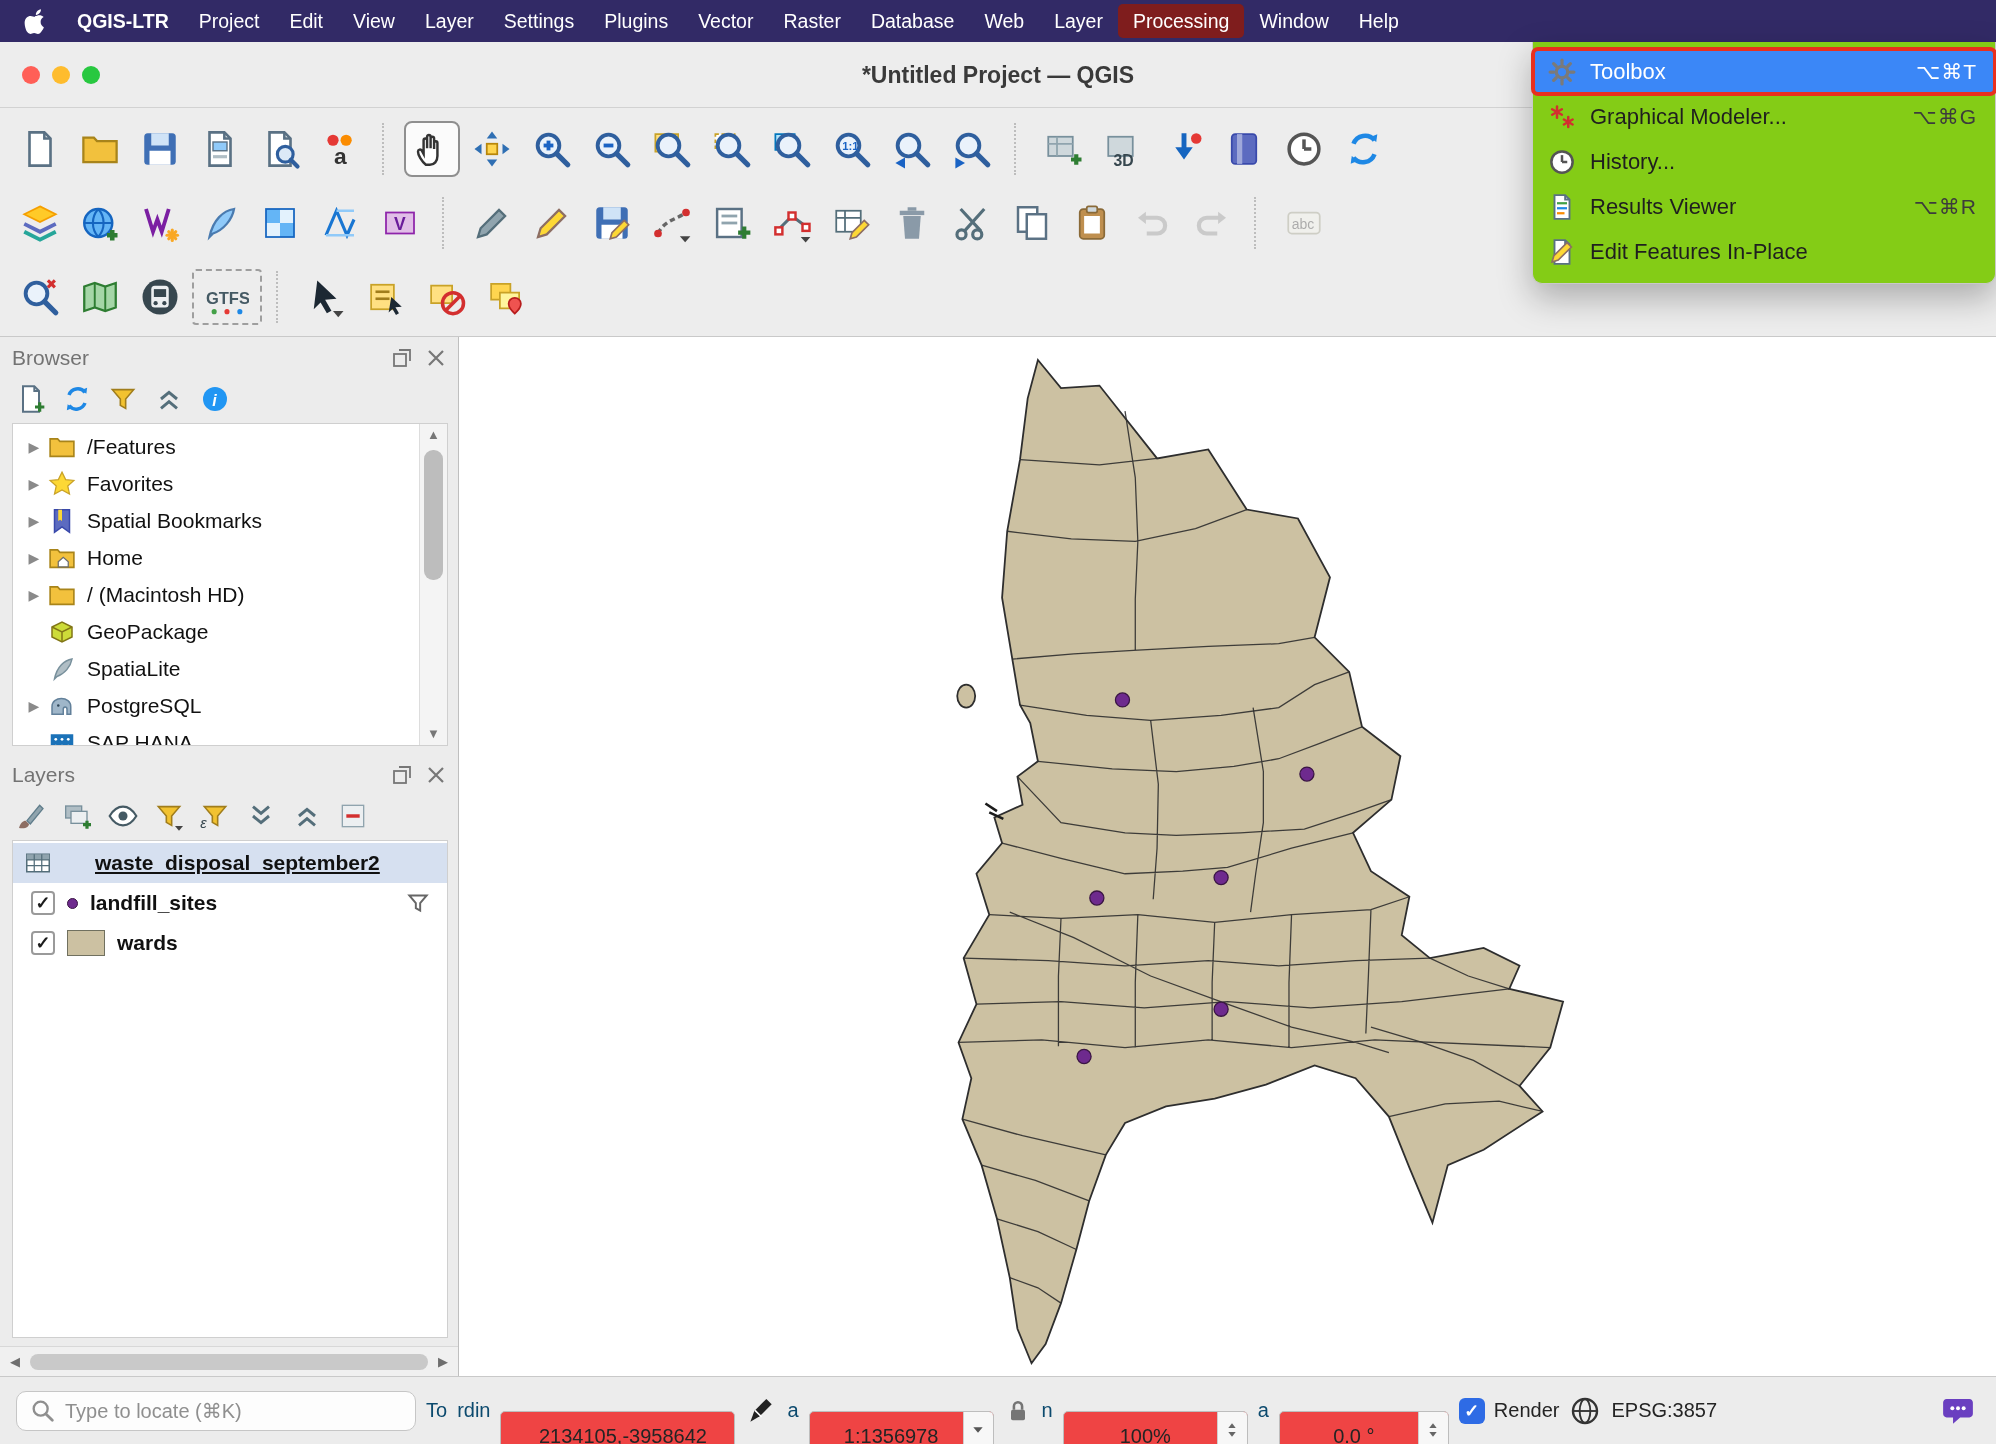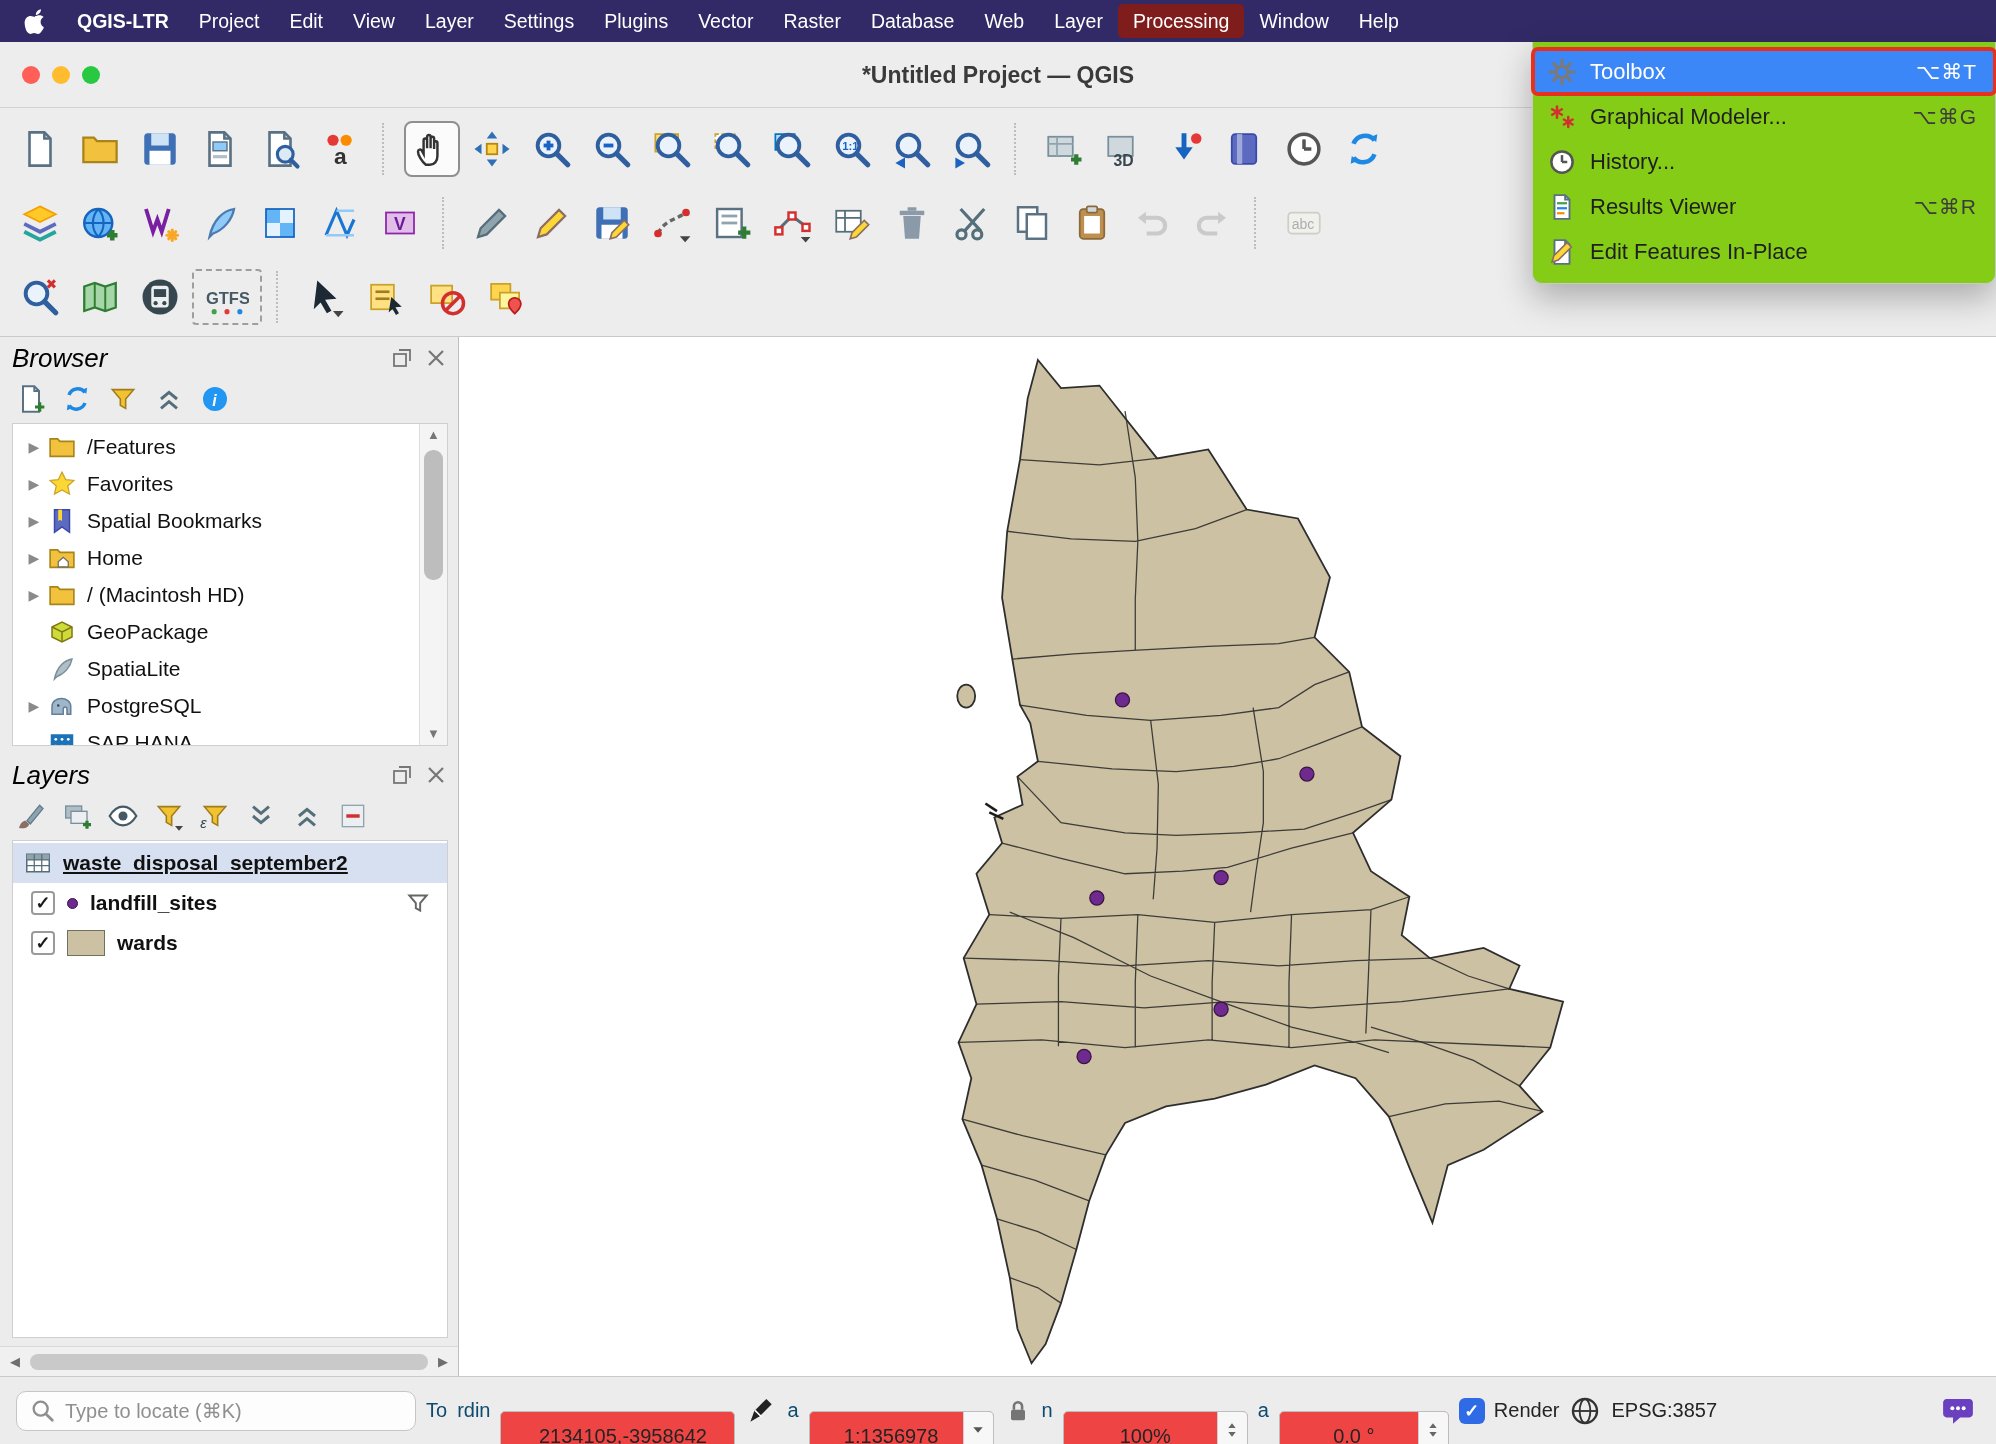--- a/index.html
+++ b/index.html
@@ -36,21 +36,21 @@
   
   .main { flex:1 1 auto; display:flex; background:#ececec; min-height:0; }
   .left { width:458px; display:flex; flex-direction:column; flex:0 0 auto; }
   .canvas { flex:1; background:#ffffff; border-left:1px solid #bfbfbf; position:relative; overflow:hidden; }
   .canvas svg { width:100%; height:100%; display:block; }
 
   .panel { padding:4px 10px 8px 12px; display:flex; flex-direction:column; min-height:0; }
   .panel.browser { height:417px; flex:0 0 auto; }
   .panel.layers { flex:1 1 auto; }
   .panel-head { display:flex; align-items:center; height:34px; flex:0 0 auto; }
-  .panel-title { font-size:26px; color:#000000;font-style:italic; }
+  .panel-title { font-size:21px; color:#737373; }
   .panel-btns { margin-left:auto; display:flex; gap:10px; }
   .pbtn { width:24px; height:24px; display:inline-flex; }
   .pbtn svg { width:100%; height:100%; }
 
   .panel-tools { display:flex; gap:8px; height:48px; align-items:center; flex:0 0 auto; }
   .ptool { width:38px; height:38px; border:none; background:transparent; padding:3px; display:flex; align-items:center; justify-content:center; }
   .ptool svg { width:32px; height:32px; }
 
   .tree { background:#fff; border:1px solid #cfcfcf; flex:1 1 auto; overflow:hidden; position:relative; }
   .tree-inner { padding:4px 0; }
@@ -64,21 +64,21 @@
   .vs-arrow { position:absolute; left:0; right:0; text-align:center; color:#777; font-size:13px; height:22px; line-height:22px; }
   .vs-arrow.up { top:0; } .vs-arrow.down { bottom:0; }
   .vs-thumb { position:absolute; left:4px; right:4px; top:26px; height:130px; background:#bdbdbd; border-radius:9px; }
 
   .llist { background:#fff; border:1px solid #cfcfcf; flex:1 1 auto; overflow:hidden; padding-top:2px; }
   .lrow { display:flex; align-items:center; height:40px; padding-left:10px; font-weight:bold; color:#111; font-size:21px; }
   .lrow.selected { background:#d6e0f0; }
   .licon { width:30px; height:30px; margin-right:10px; display:inline-flex; }
   .licon svg { width:100%; height:100%; }
   .llabel { white-space:nowrap; overflow:hidden; }
-  .llabel.underline { text-decoration:underline; }
+  .llabel.underline { text-decoration:underline;margin-left:32px; }
   .lcheck { width:24px; height:24px; border:2px solid #9a9a9a; border-radius:4px; background:#fff; margin:0 12px 0 8px; display:inline-flex; align-items:center; justify-content:center; font-size:18px; color:#1c1c1c; flex:0 0 auto; }
   .ldot { width:11px; height:11px; border-radius:50%; margin-right:12px; flex:0 0 auto; border:1px solid #3a1544; }
   .lswatch { width:38px; height:26px; border:1px solid #70705f; margin-right:12px; flex:0 0 auto; }
   .lfilter { margin-left:auto; margin-right:16px; width:26px; height:26px; display:inline-flex; }
   .lfilter svg { width:100%; height:100%; }
 
   .hscroll { height:30px; background:#f0f0f0; border-top:1px solid #d8d8d8; display:flex; align-items:center; flex:0 0 auto; padding:0 4px; }
   .hs-arrow { color:#6e6e6e; font-size:13px; width:22px; text-align:center; flex:0 0 auto; }
   .hs-thumb { flex:1; height:16px; background:#c9c9c9; border-radius:8px; margin:0 4px; }
 

